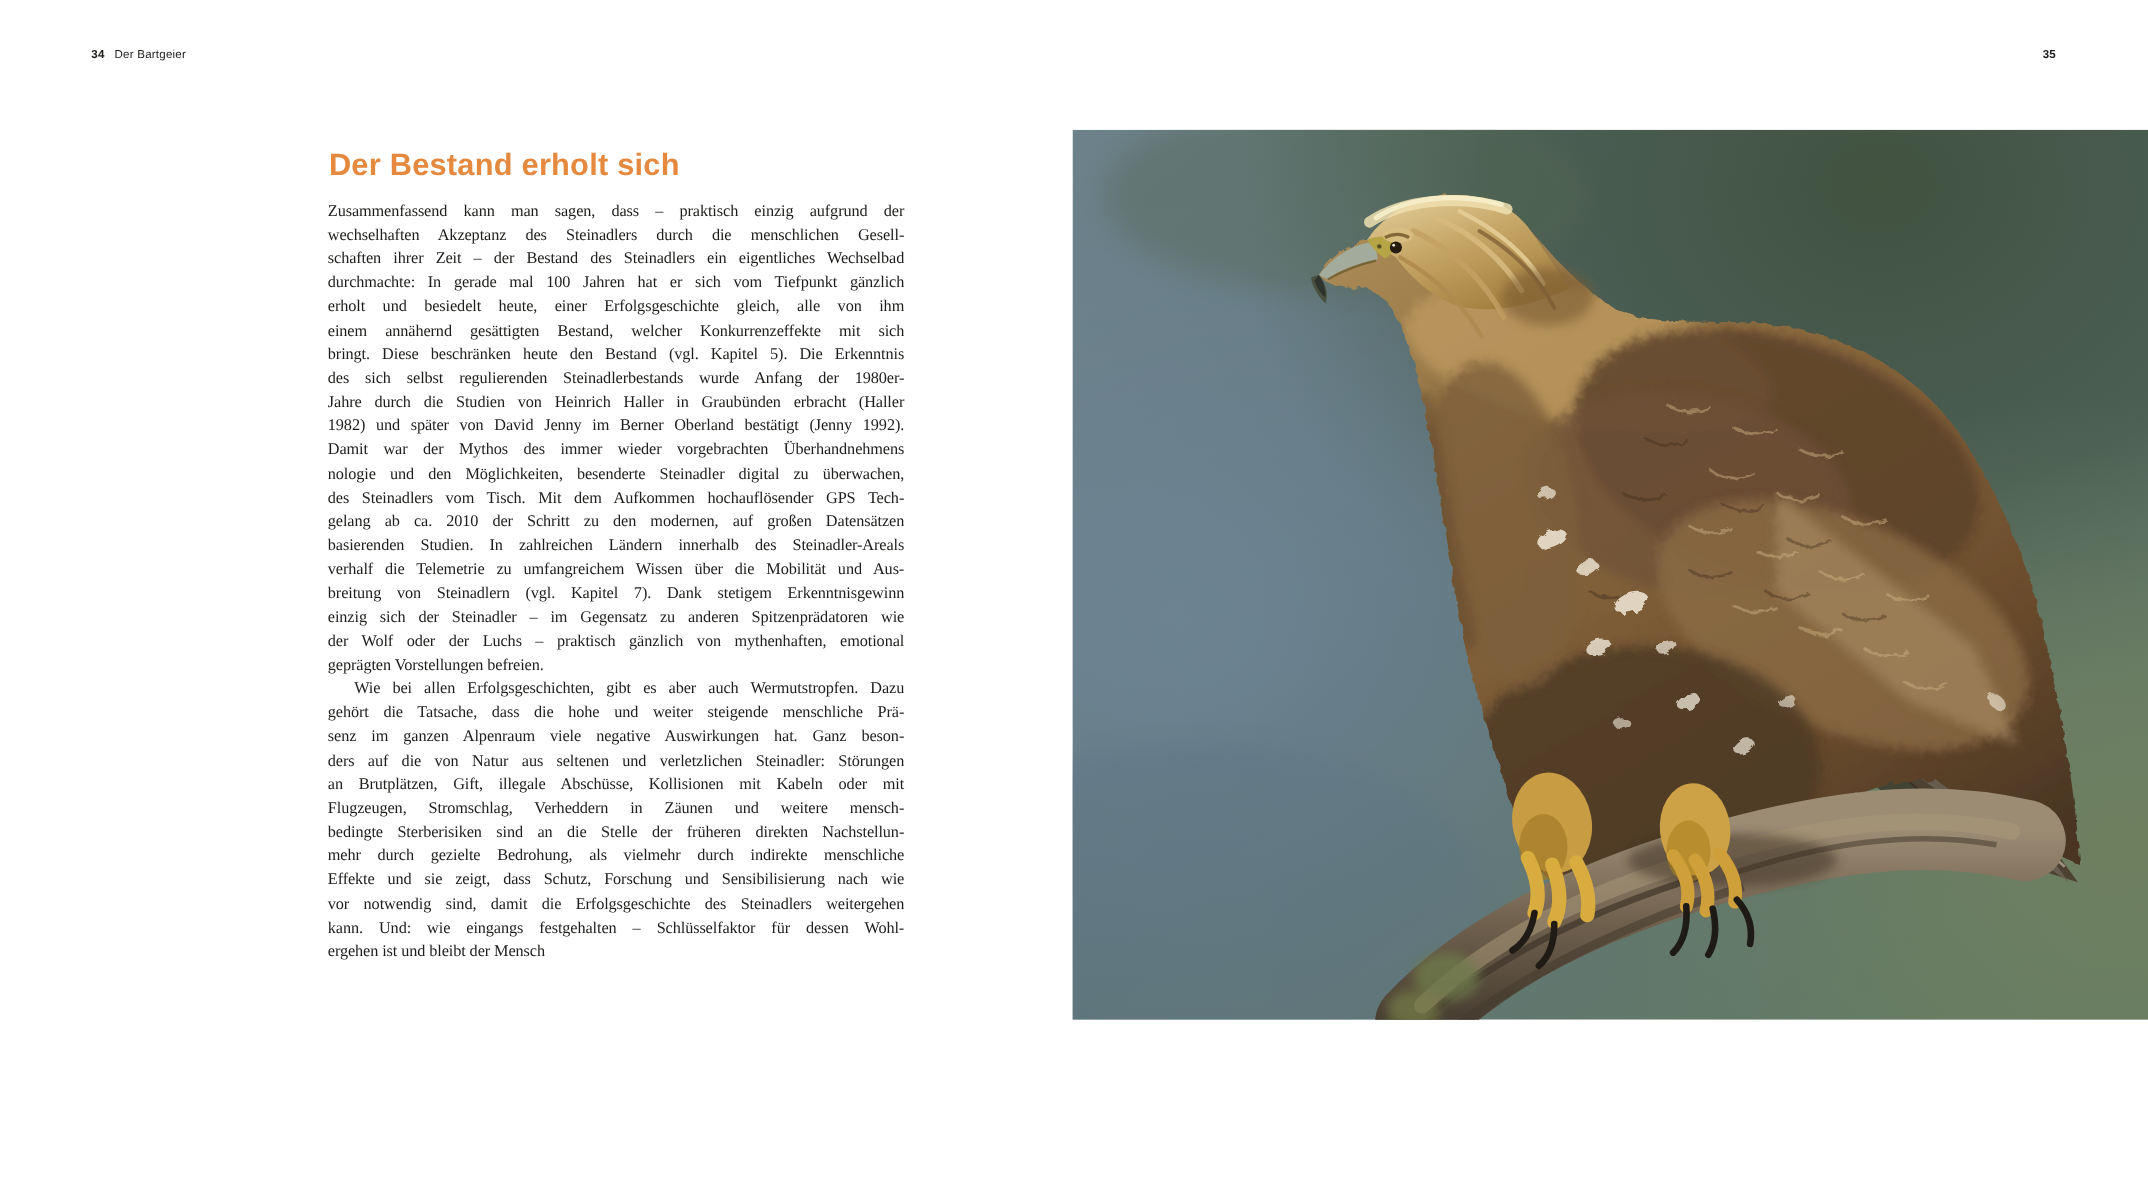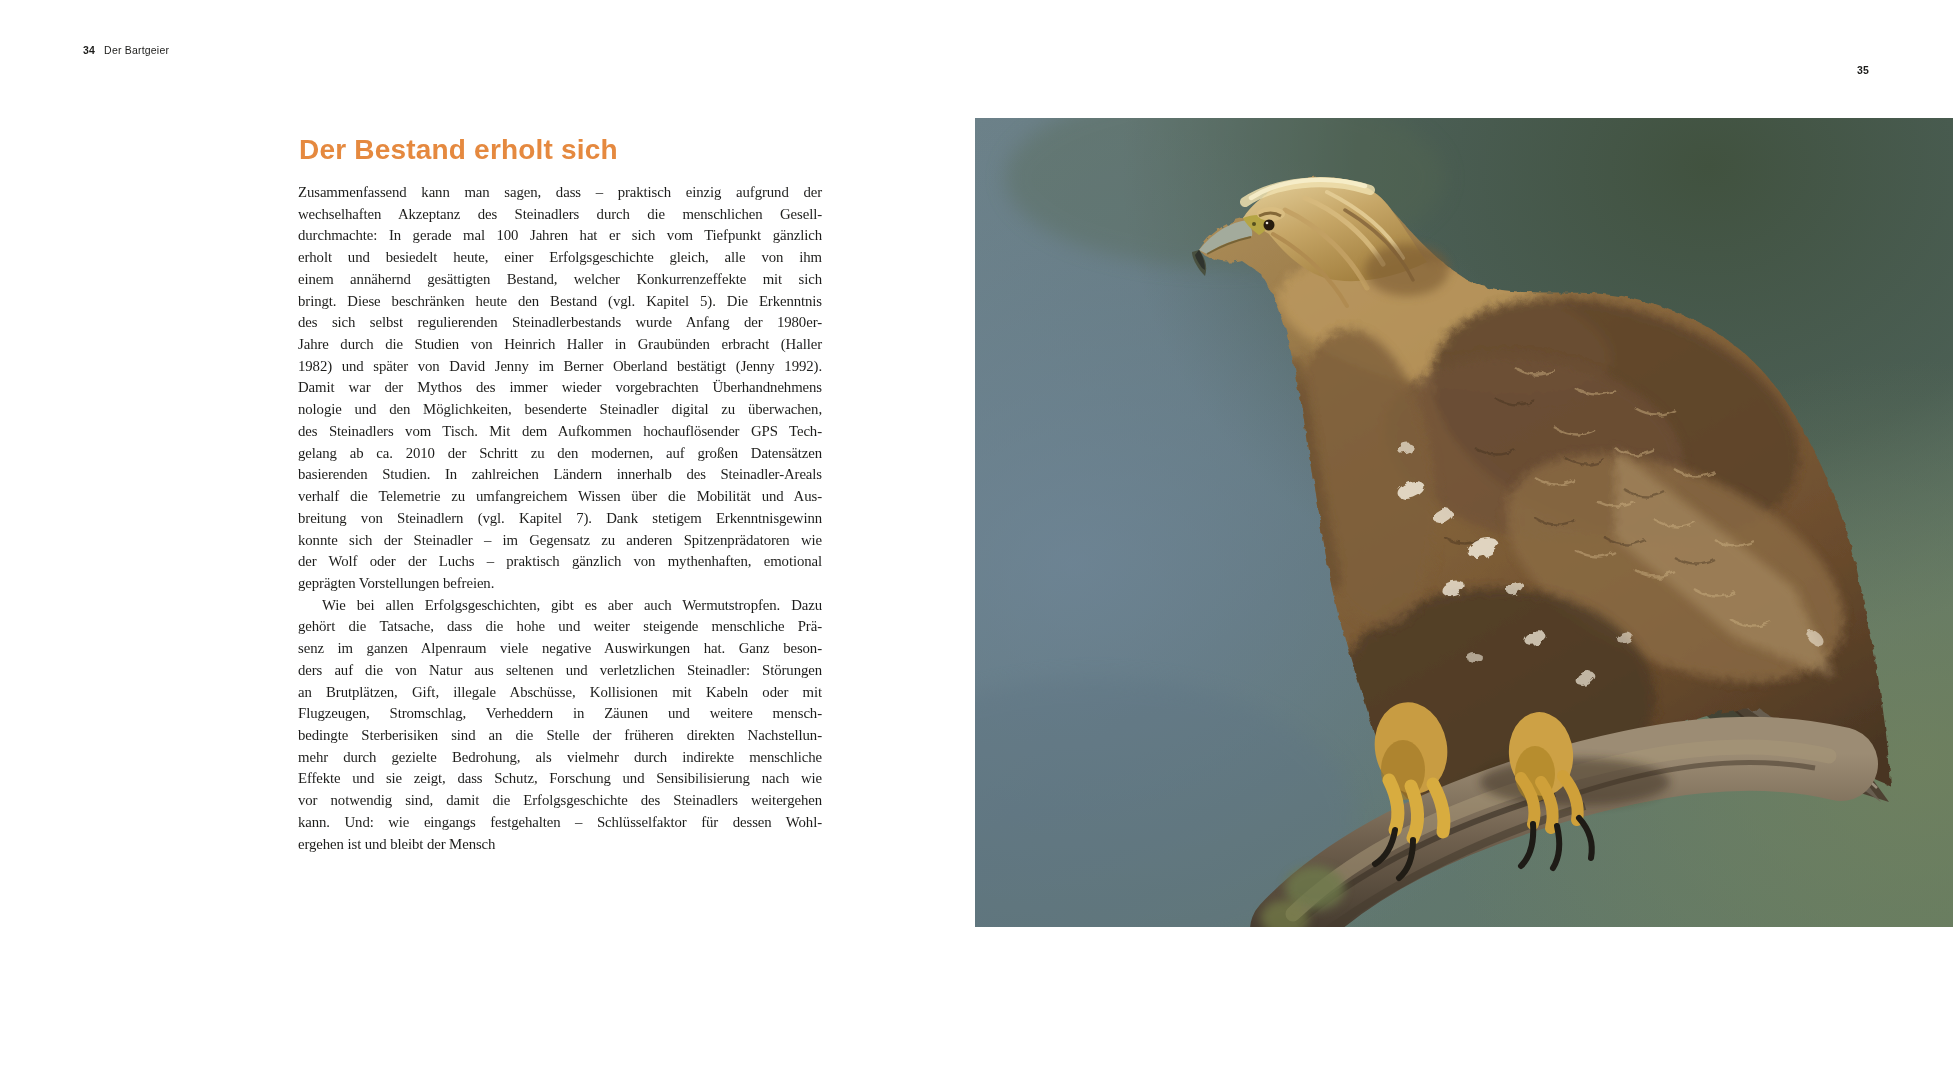--- a/index.html
+++ b/index.html
@@ -2,21 +2,21 @@
 <html><head>
 <meta charset="utf-8">
 <style>
   html,body{margin:0;padding:0;background:#ffffff;}
   #spread{position:relative;width:1953px;height:1080px;background:#ffffff;overflow:hidden;
           font-family:"Liberation Sans",sans-serif;}
   
   .runhead{position:absolute;top:44px;font-size:10.5px;color:#1c1c1a;letter-spacing:.2px;text-align:center;}
   #runhead-left{left:83px;}
   #runhead-left .folio{font-weight:bold;margin-right:9px;}
-  #runhead-right{left:1857px;font-weight:bold;margin-top:20px;}
+  #runhead-right{left:1857px;font-weight:bold;}
   
   #heading{position:absolute;left:299px;top:115px;font-size:28px;font-weight:bold;color:#E5893F;
            letter-spacing:.2px;}
   
   #body-text{position:absolute;left:298px;top:182px;width:524px;color:#1d1d1b;
              font-family:"Liberation Serif",serif;font-size:14.8px;letter-spacing:-0.1px;}
   #body-text .line{height:21.72px;line-height:21.72px;white-space:nowrap;
                    text-align:justify;text-align-last:justify;}
   #body-text .line.last{text-align-last:left;}
   #body-text .line.indent{text-indent:24px;}
@@ -33,35 +33,36 @@
     <span class="folio">34</span><span>Der Bartgeier</span>
   </div>
 
   <div class="runhead" id="runhead-right">35</div>
 
   <h1 id="heading">Der Bestand erholt sich</h1>
 
   <div id="body-text">
       <div class="line">Zusammenfassend kann man sagen, dass – praktisch einzig aufgrund der</div>
       <div class="line">wechselhaften Akzeptanz des Steinadlers durch die menschlichen Gesell-</div>
+      <div class="line">schaften ihrer Zeit – der Bestand des Steinadlers ein eigentliches Wechselbad</div>
       <div class="line">durchmachte: In gerade mal 100 Jahren hat er sich vom Tiefpunkt gänzlich</div>
       <div class="line">erholt und besiedelt heute, einer Erfolgsgeschichte gleich, alle von ihm</div>
       <div class="line">einem annähernd gesättigten Bestand, welcher Konkurrenzeffekte mit sich</div>
       <div class="line">bringt. Diese beschränken heute den Bestand (vgl. Kapitel 5). Die Erkenntnis</div>
       <div class="line">des sich selbst regulierenden Steinadlerbestands wurde Anfang der 1980er-</div>
       <div class="line">Jahre durch die Studien von Heinrich Haller in Graubünden erbracht (Haller</div>
       <div class="line">1982) und später von David Jenny im Berner Oberland bestätigt (Jenny 1992).</div>
       <div class="line">Damit war der Mythos des immer wieder vorgebrachten Überhandnehmens</div>
       <div class="line">nologie und den Möglichkeiten, besenderte Steinadler digital zu überwachen,</div>
       <div class="line">des Steinadlers vom Tisch. Mit dem Aufkommen hochauflösender GPS Tech-</div>
       <div class="line">gelang ab ca. 2010 der Schritt zu den modernen, auf großen Datensätzen</div>
       <div class="line">basierenden Studien. In zahlreichen Ländern innerhalb des Steinadler-Areals</div>
       <div class="line">verhalf die Telemetrie zu umfangreichem Wissen über die Mobilität und Aus-</div>
       <div class="line">breitung von Steinadlern (vgl. Kapitel 7). Dank stetigem Erkenntnisgewinn</div>
-      <div class="line">konnte sich der Steinadler – im Gegensatz zu anderen Spitzenprädatoren wie</div>
+      <div class="line">einzig sich der Steinadler – im Gegensatz zu anderen Spitzenprädatoren wie</div>
       <div class="line">der Wolf oder der Luchs – praktisch gänzlich von mythenhaften, emotional</div>
       <div class="line last">geprägten Vorstellungen befreien.</div>
       <div class="line indent">Wie bei allen Erfolgsgeschichten, gibt es aber auch Wermutstropfen. Dazu</div>
       <div class="line">gehört die Tatsache, dass die hohe und weiter steigende menschliche Prä-</div>
       <div class="line">senz im ganzen Alpenraum viele negative Auswirkungen hat. Ganz beson-</div>
       <div class="line">ders auf die von Natur aus seltenen und verletzlichen Steinadler: Störungen</div>
       <div class="line">an Brutplätzen, Gift, illegale Abschüsse, Kollisionen mit Kabeln oder mit</div>
       <div class="line">Flugzeugen, Stromschlag, Verheddern in Zäunen und weitere mensch-</div>
       <div class="line">bedingte Sterberisiken sind an die Stelle der früheren direkten Nachstellun-</div>
       <div class="line">mehr durch gezielte Bedrohung, als vielmehr durch indirekte menschliche</div>

